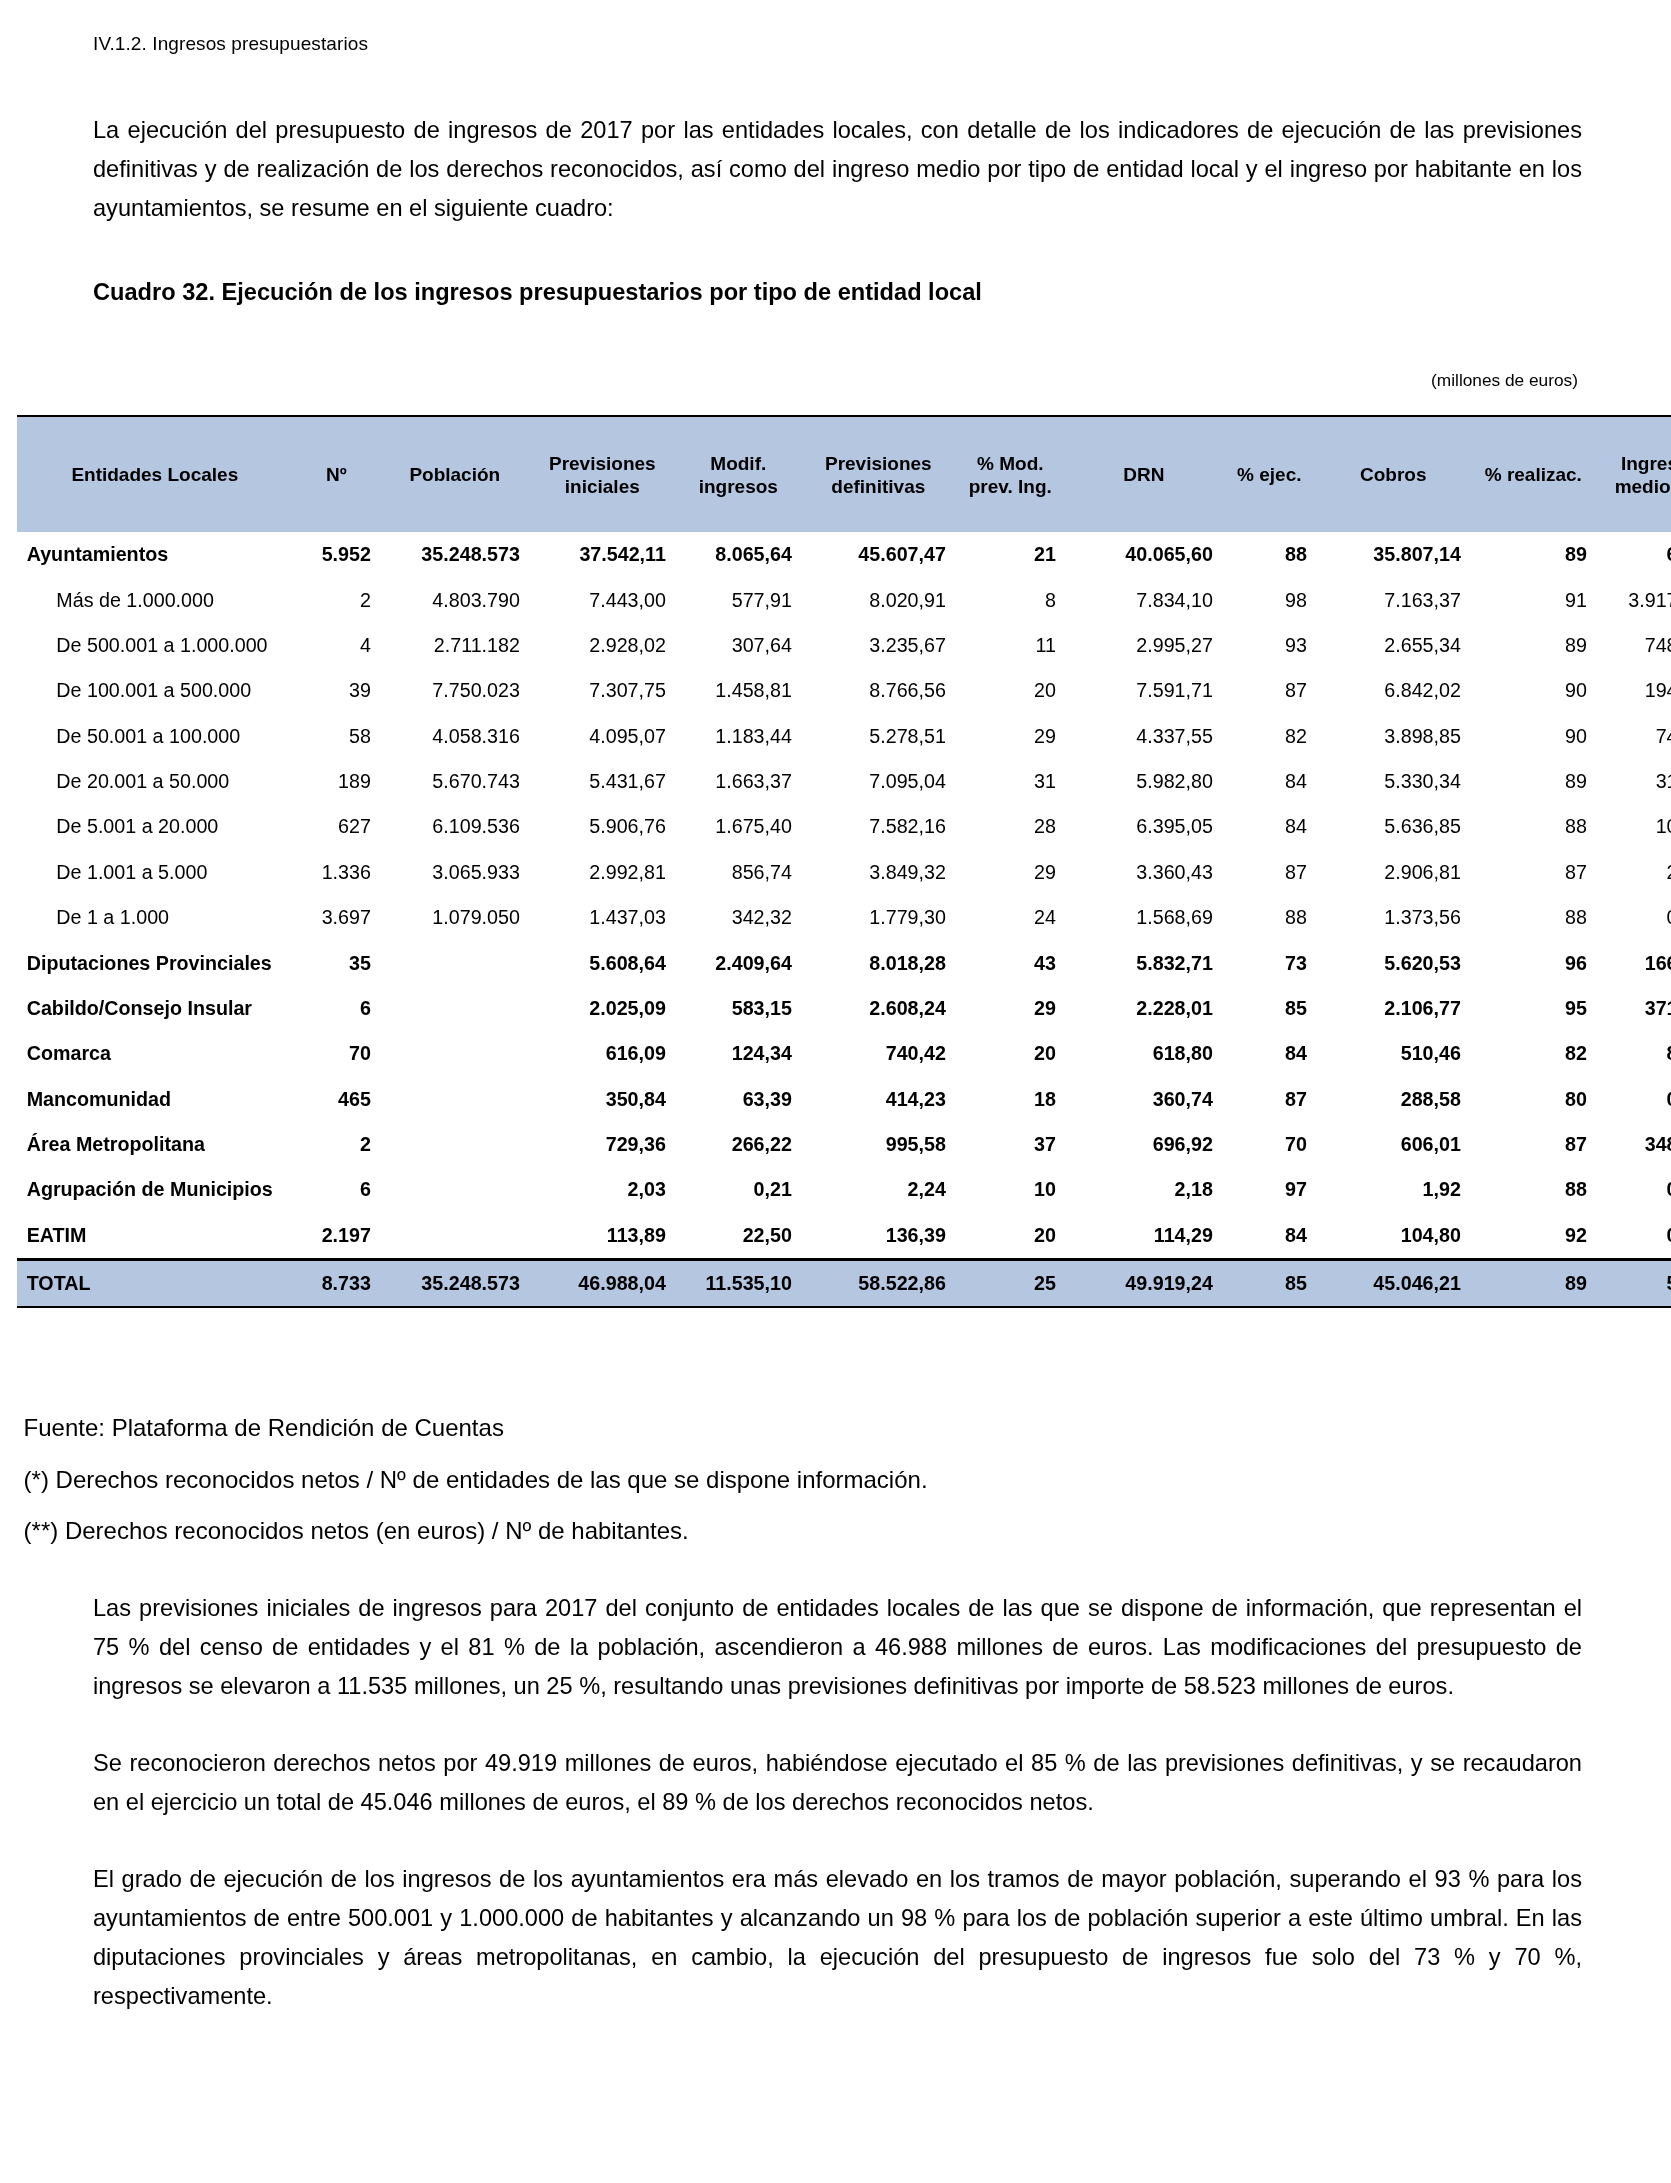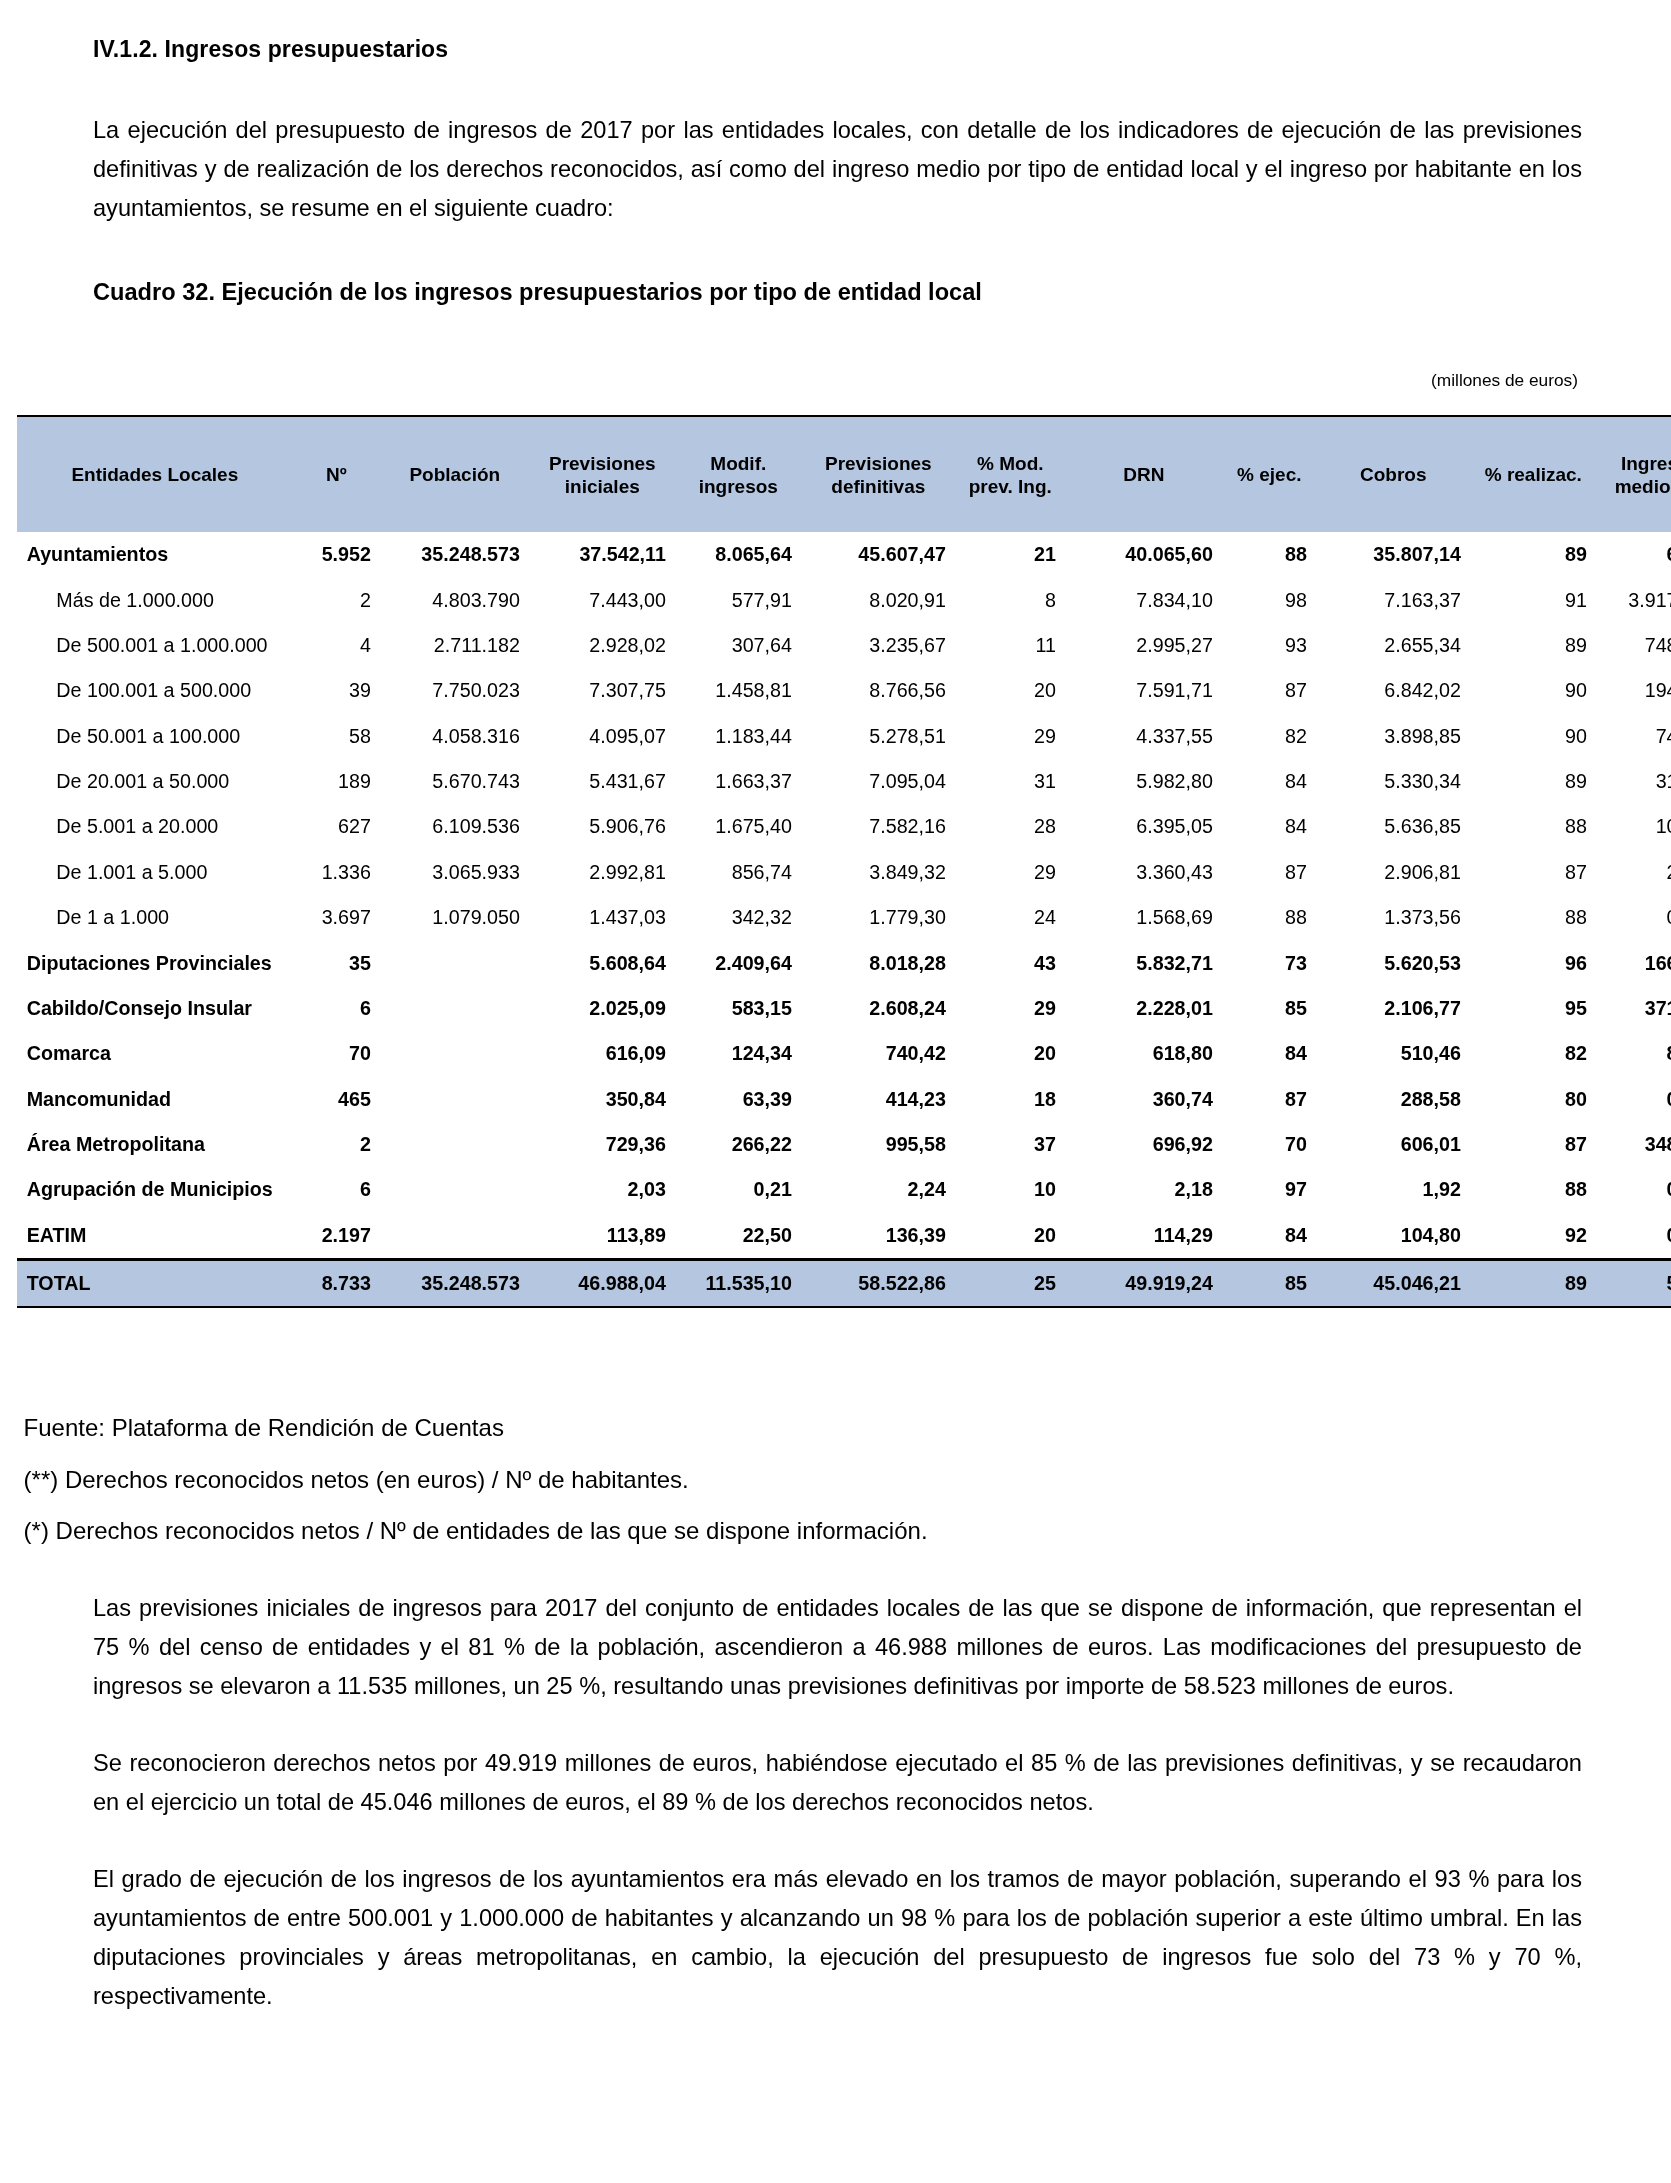--- a/index.html
+++ b/index.html
@@ -22,22 +22,22 @@
     height: 2183px;
     box-sizing: border-box;
     padding: 0;
   }
 
   
   .section-heading {
     position: absolute;
     left: 93px;
     top: 17.3px;
-    font-size: 23px;
-    font-weight: bold;
+    font-size: 19px;
+    font-weight: normal;
     letter-spacing: 0.1px;
   }
   .intro-para {
     position: absolute;
     left: 93px;
     top: 87px;
     width: 1489px;
     font-size: 23.6px;
     line-height: 39px;
     text-align: justify;
@@ -441,22 +441,22 @@
             <td>45.046,21</td>
             <td>89</td>
             <td>5,72</td>
           </tr>
         </tbody>
     </table>
   </div>
 
   <div class="footnotes">
     <div class="footnote">Fuente: Plataforma de Rendición de Cuentas</div>
+    <div class="footnote">(*) Derechos reconocidos netos / Nº de entidades de las que se dispone información.</div>
     <div class="footnote">(**) Derechos reconocidos netos (en euros) / Nº de habitantes.</div>
-    <div class="footnote">(*) Derechos reconocidos netos / Nº de entidades de las que se dispone información.</div>
   </div>
 
   <div class="closing">
     <p>Las previsiones iniciales de ingresos para 2017 del conjunto de entidades locales de las que se dispone de información, que representan el 75 % del censo de entidades y el 81 % de la población, ascendieron a 46.988 millones de euros. Las modificaciones del presupuesto de ingresos se elevaron a 11.535 millones, un 25 %, resultando unas previsiones definitivas por importe de 58.523 millones de euros.</p>
     <p>Se reconocieron derechos netos por 49.919 millones de euros, habiéndose ejecutado el 85 % de las previsiones definitivas, y se recaudaron en el ejercicio un total de 45.046 millones de euros, el 89 % de los derechos reconocidos netos.</p>
     <p>El grado de ejecución de los ingresos de los ayuntamientos era más elevado en los tramos de mayor población, superando el 93 % para los ayuntamientos de entre 500.001 y 1.000.000 de habitantes y alcanzando un 98 % para los de población superior a este último umbral. En las diputaciones provinciales y áreas metropolitanas, en cambio, la ejecución del presupuesto de ingresos fue solo del 73 % y 70 %, respectivamente.</p>
   </div>
 
 </div>
 

